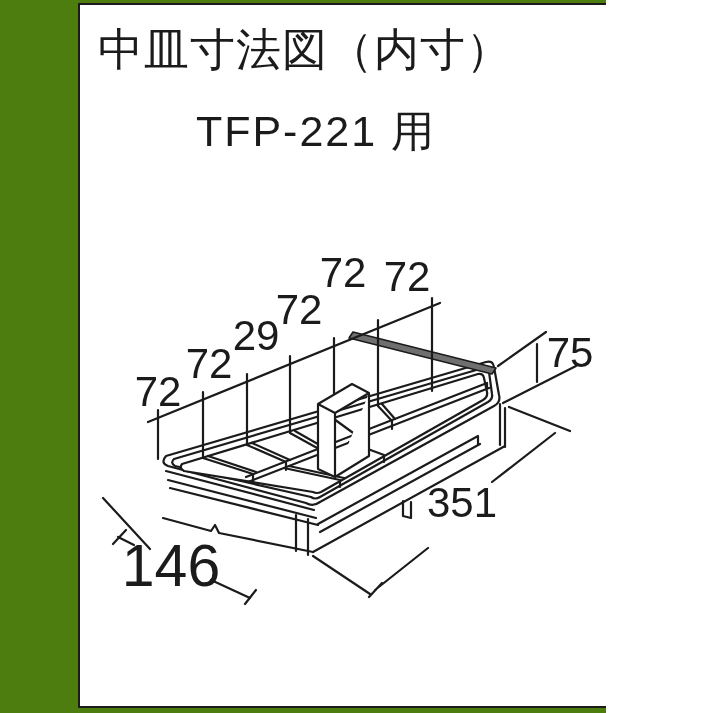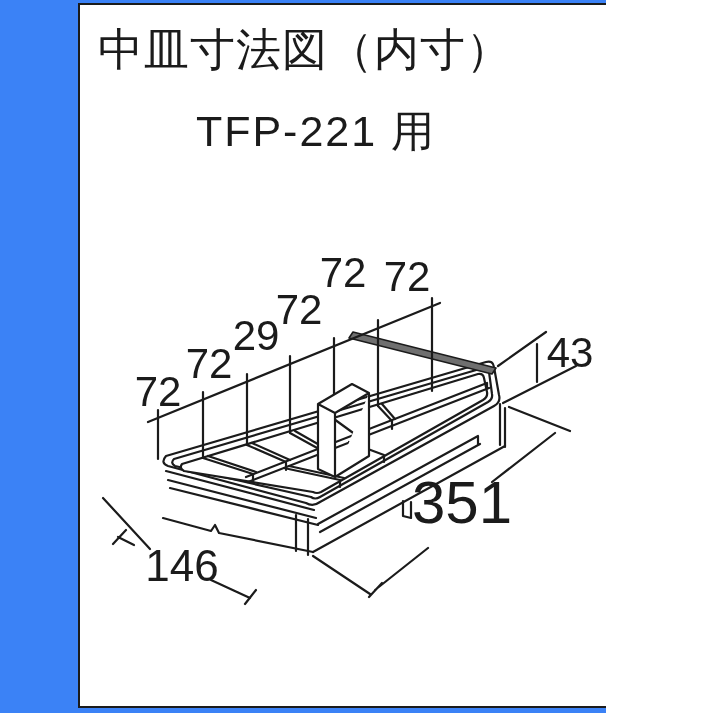--- a/index.html
+++ b/index.html
@@ -1,17 +1,17 @@
 <!DOCTYPE html>
 <html><head>
 <meta charset="utf-8">
 <style>
   html,body{margin:0;padding:0;background:#ffffff;}
   #stage{
-    position:relative;width:606px;height:713px;background:#3b82f6;
+    position:relative;width:606px;height:713px;background:#4d7c0f;
     font-family:"Liberation Sans","DejaVu Sans",sans-serif;color:#1b1b1b;
     overflow:hidden;
   }
   #frame{
     position:absolute;left:78px;top:3px;width:557px;height:705px;
     border:2.5px solid #1b1b1b;box-sizing:border-box;background:#ffffff;
   }
   .title{
     position:absolute;white-space:nowrap;transform:translateX(-50%);
     font-weight:500;letter-spacing:1px;
@@ -85,17 +85,17 @@
       <path d="M 103,498 L 150,549 M 118,537 L 134,545 M 113,544 L 126,530 M 211,580 L 250,598 M 245,604 L 256,590"></path>
     </g>
   </svg>
 
   <span class="dim" style="left:158px;top:392px">72</span>
   <span class="dim" style="left:209px;top:364px">72</span>
   <span class="dim" style="left:256px;top:336px">29</span>
   <span class="dim" style="left:299px;top:310px">72</span>
   <span class="dim" style="left:343px;top:273px">72</span>
   <span class="dim" style="left:407px;top:277px">72</span>
-  <span class="dim" style="left:570px;top:353px">43</span>
-  <span class="dim" style="left:462px;top:503px;font-size:60px">351</span>
-  <span class="dim" style="left:182px;top:566px;font-size:44px">146</span>
+  <span class="dim" style="left:570px;top:353px">75</span>
+  <span class="dim" style="left:462px;top:503px;font-size:42px">351</span>
+  <span class="dim" style="left:171px;top:566px;font-size:59px">146</span>
 
 </div>
 
 </body></html>

